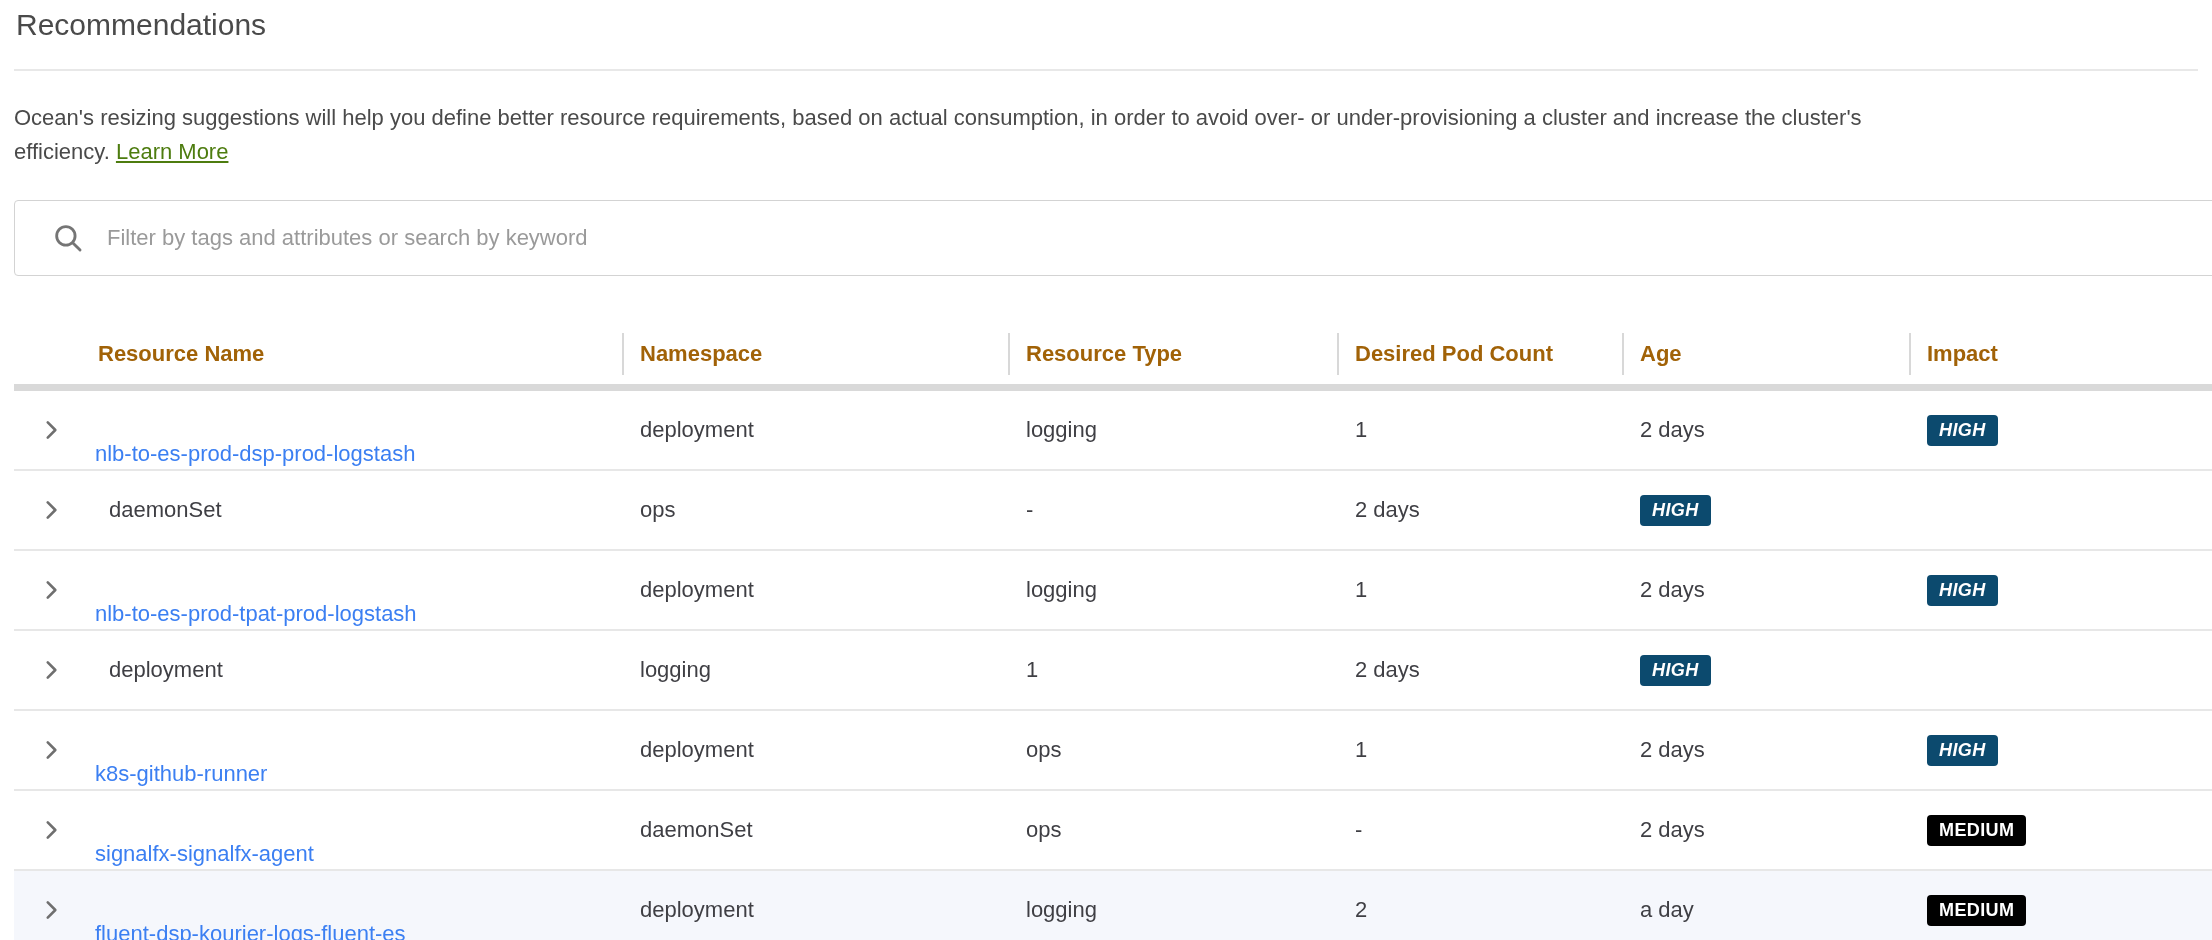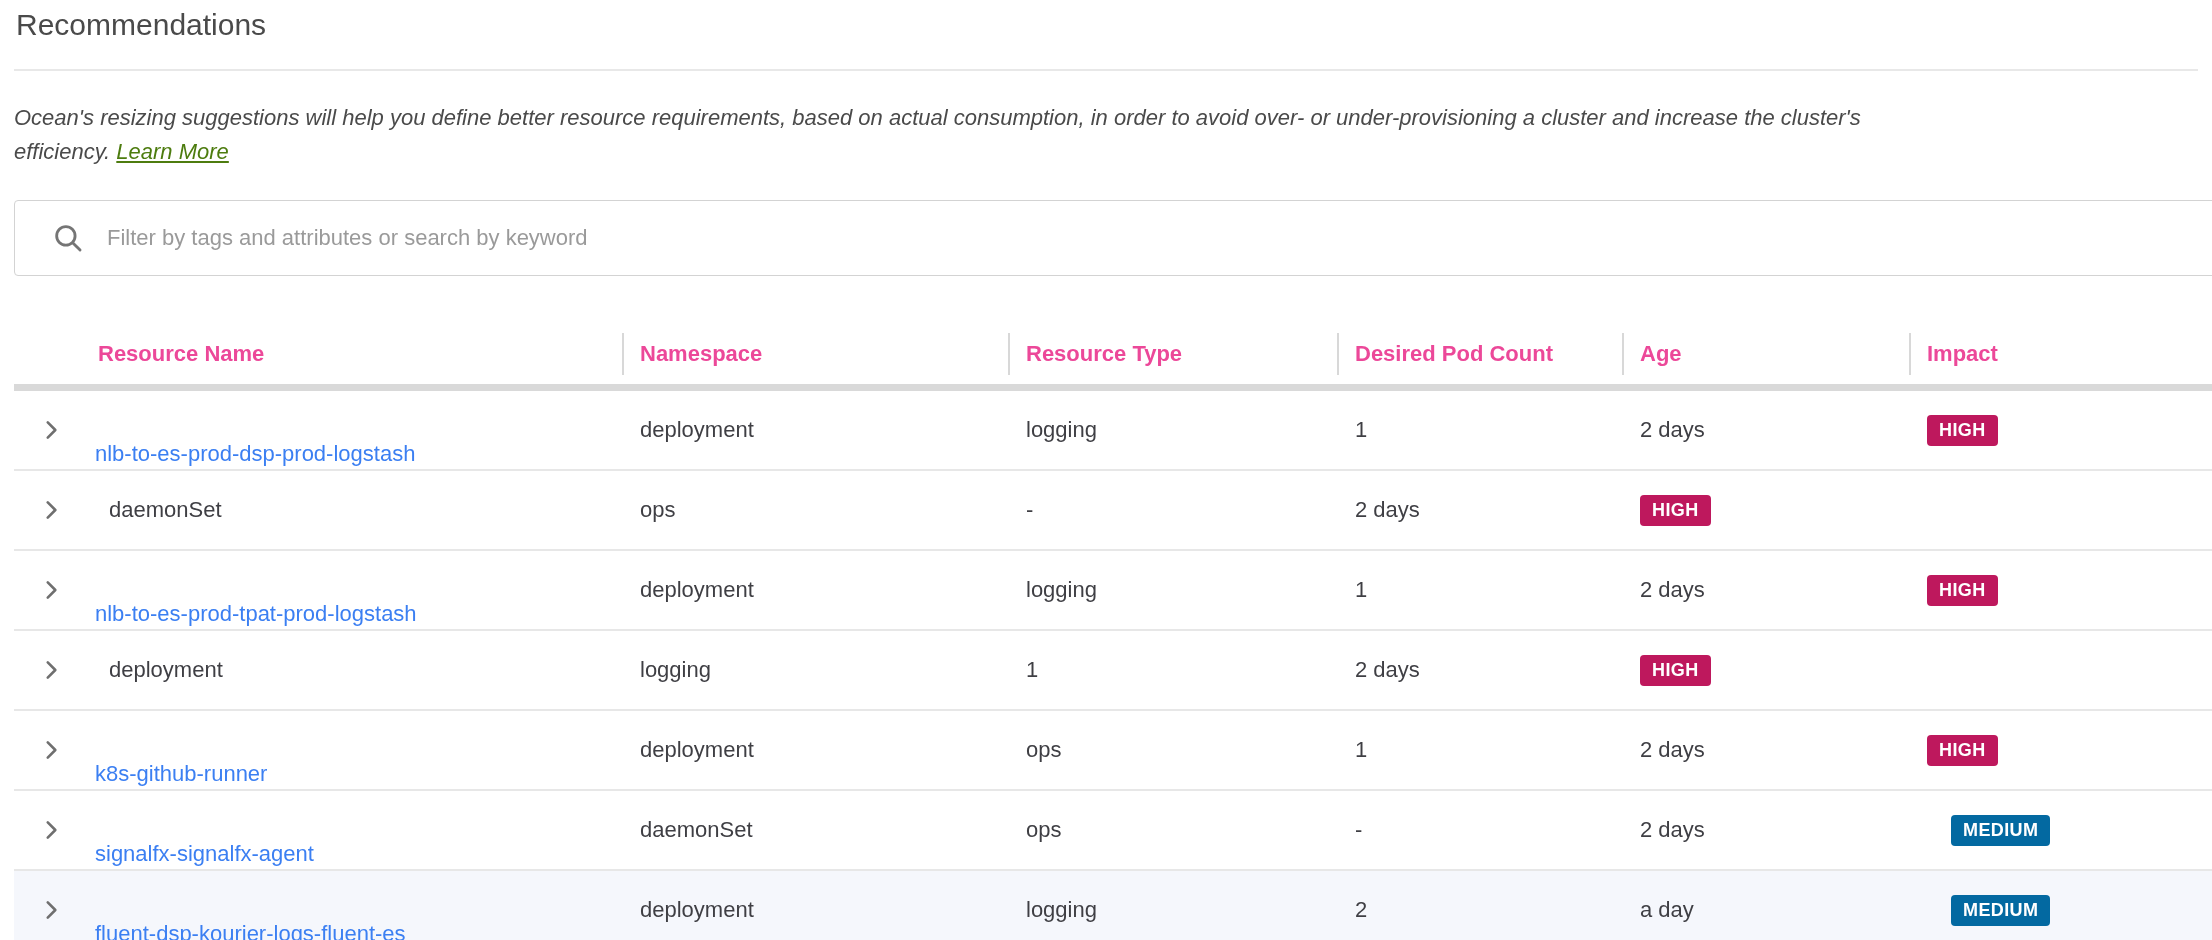--- a/index.html
+++ b/index.html
@@ -6,61 +6,61 @@
   body{
     width:2212px;height:940px;overflow:hidden;background:#ffffff;
     font-family:"Liberation Sans", sans-serif;color:#4a4a4a;
   }
   .content{padding-left:14px;}
   h1.page-title{
     margin:8px 0 0 2px;font-size:30px;line-height:33px;font-weight:400;color:#4a4a4a;
   }
   .title-divider{margin-top:28px;height:2px;background:#e8e8e8;width:2184px;}
   .desc{
-    margin:30px 0 2px 0;font-size:22px;line-height:34px;color:#4a4a4a;width:2184px;font-style:italic;
+    margin:30px 0 2px 0;font-size:22px;line-height:34px;color:#4a4a4a;width:2184px;
   }
   .desc a{color:#4d7c0f;text-decoration:underline;cursor:pointer;}
   .search-box{
     margin-top:31px;width:2180px;height:74px;border:1px solid #d3d3d3;border-radius:4px;
     display:flex;align-items:center;padding-left:36px;box-sizing:content-box;background:#fff;
   }
   .search-box svg{flex:0 0 auto;margin-right:20px;}
   .search-box input{
     border:none;outline:none;flex:1;font-size:22px;font-family:"Liberation Sans", sans-serif;
     color:#4a4a4a;background:transparent;
   }
   .search-box input::placeholder{color:#9a9a9a;}
   .tbl{margin-top:48px;}
   .tr{
     display:grid;
     grid-template-columns:77px 531px 386px 329px 285px 287px minmax(0,1fr);
     align-items:center;
   }
   .thead{height:60px;border-bottom:7px solid #d9d9d9;}
   .th{
-    font-size:22px;font-weight:bold;color:#ec4899;padding-left:18px;position:relative;
+    font-size:22px;font-weight:bold;color:#a16207;padding-left:18px;position:relative;
     white-space:nowrap;
   }
   .th.first{padding-left:7px;}
   .th.divided::before{
     content:'';position:absolute;left:0;top:50%;transform:translateY(-50%);
     width:2px;height:42px;background:#d8d8d8;
   }
   .row{height:78px;border-bottom:2px solid #e7e7e7;cursor:pointer;}
   .row.highlight{background:#f5f7fc;}
   .td{font-size:22px;color:#3f3f44;padding-left:18px;white-space:nowrap;overflow:hidden;}
   .td.name a{color:#3b7ff2;text-decoration:none;cursor:pointer;}
   .td.name{padding-left:4px;margin-top:47px;}
   .chev{margin-left:24px;display:flex;align-items:center;cursor:pointer;width:26px;height:26px;}
   .badge{
     display:inline-block;color:#ffffff;font-size:18px;font-weight:bold;letter-spacing:.4px;
     padding:4px 12px;border-radius:4px;line-height:23px;
   }
-  .badge.high{background:#be185d;}
-  .badge.medium{background:#0369a1;margin-left:24px;}
+  .badge.high{background:#0c4a6e;font-style:italic;}
+  .badge.medium{background:#000000;}
 </style>
 </head>
 <body>
 
 <div class="content">
 
   <h1 class="page-title">Recommendations</h1>
   <div class="title-divider"></div>
 
   <p class="desc"><span>Ocean's resizing suggestions will help you define better resource requirements, based on actual consumption, in order to avoid over- or under-provisioning a cluster and increase the cluster's</span><br><span>efficiency.</span> <a href="#">Learn More</a></p>

